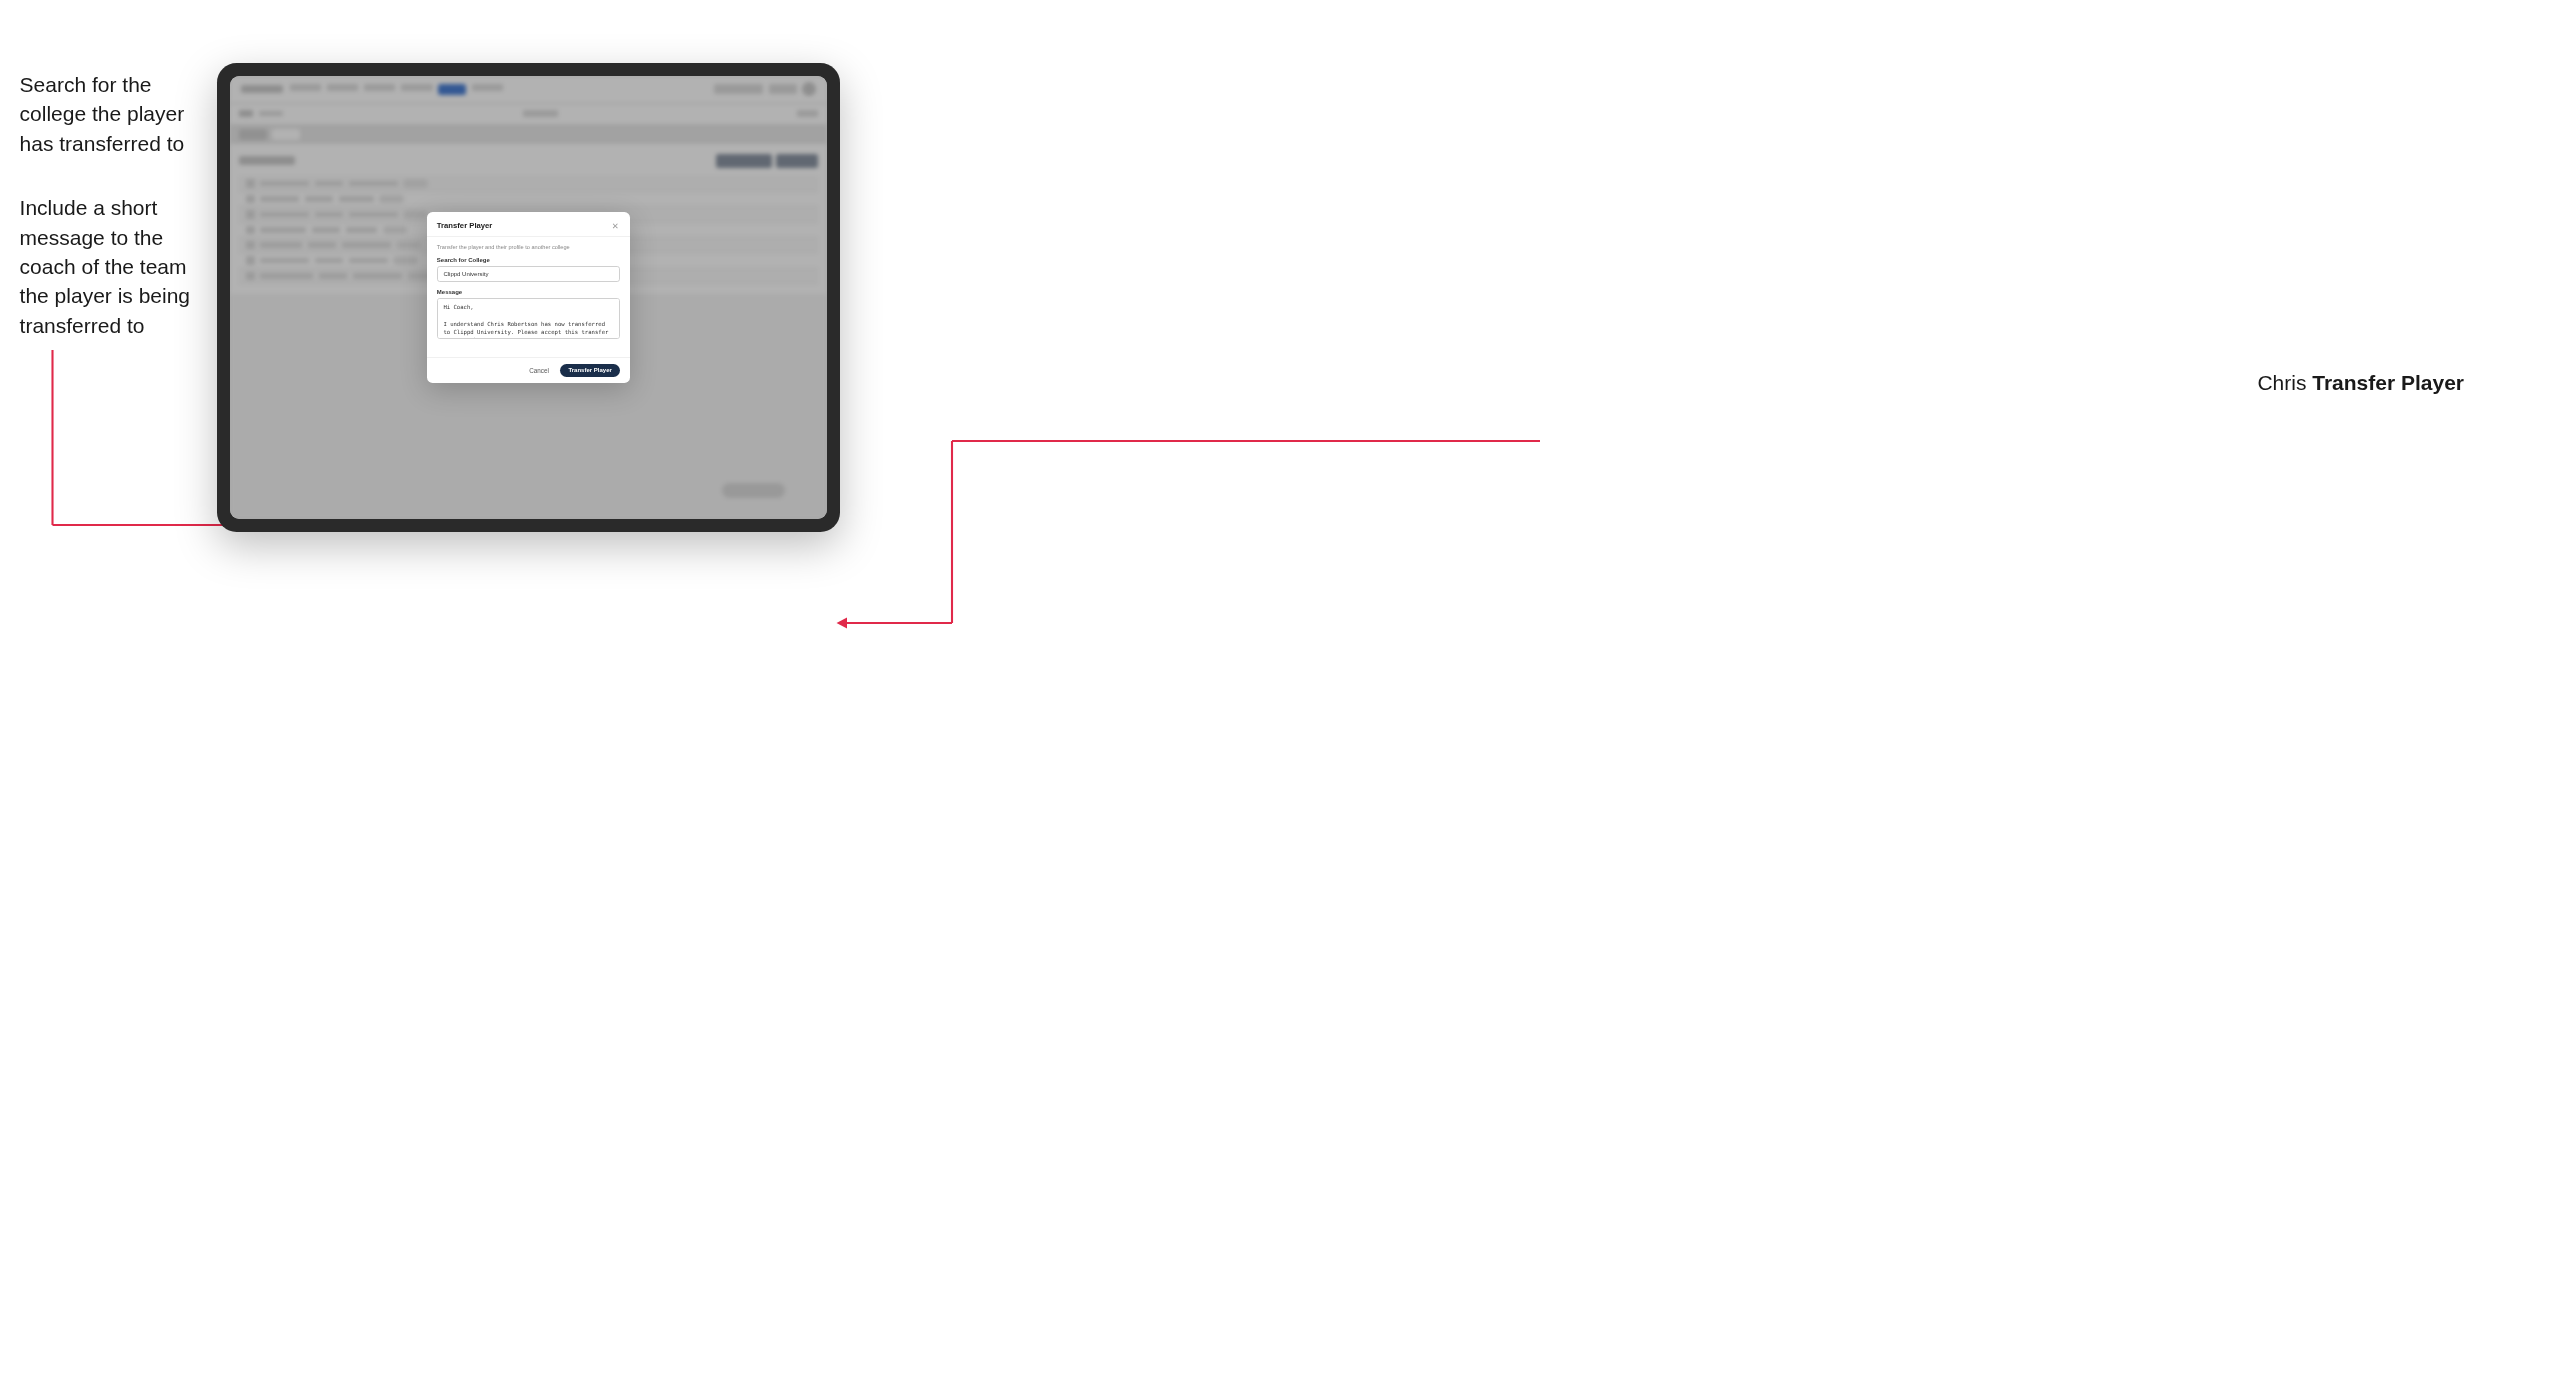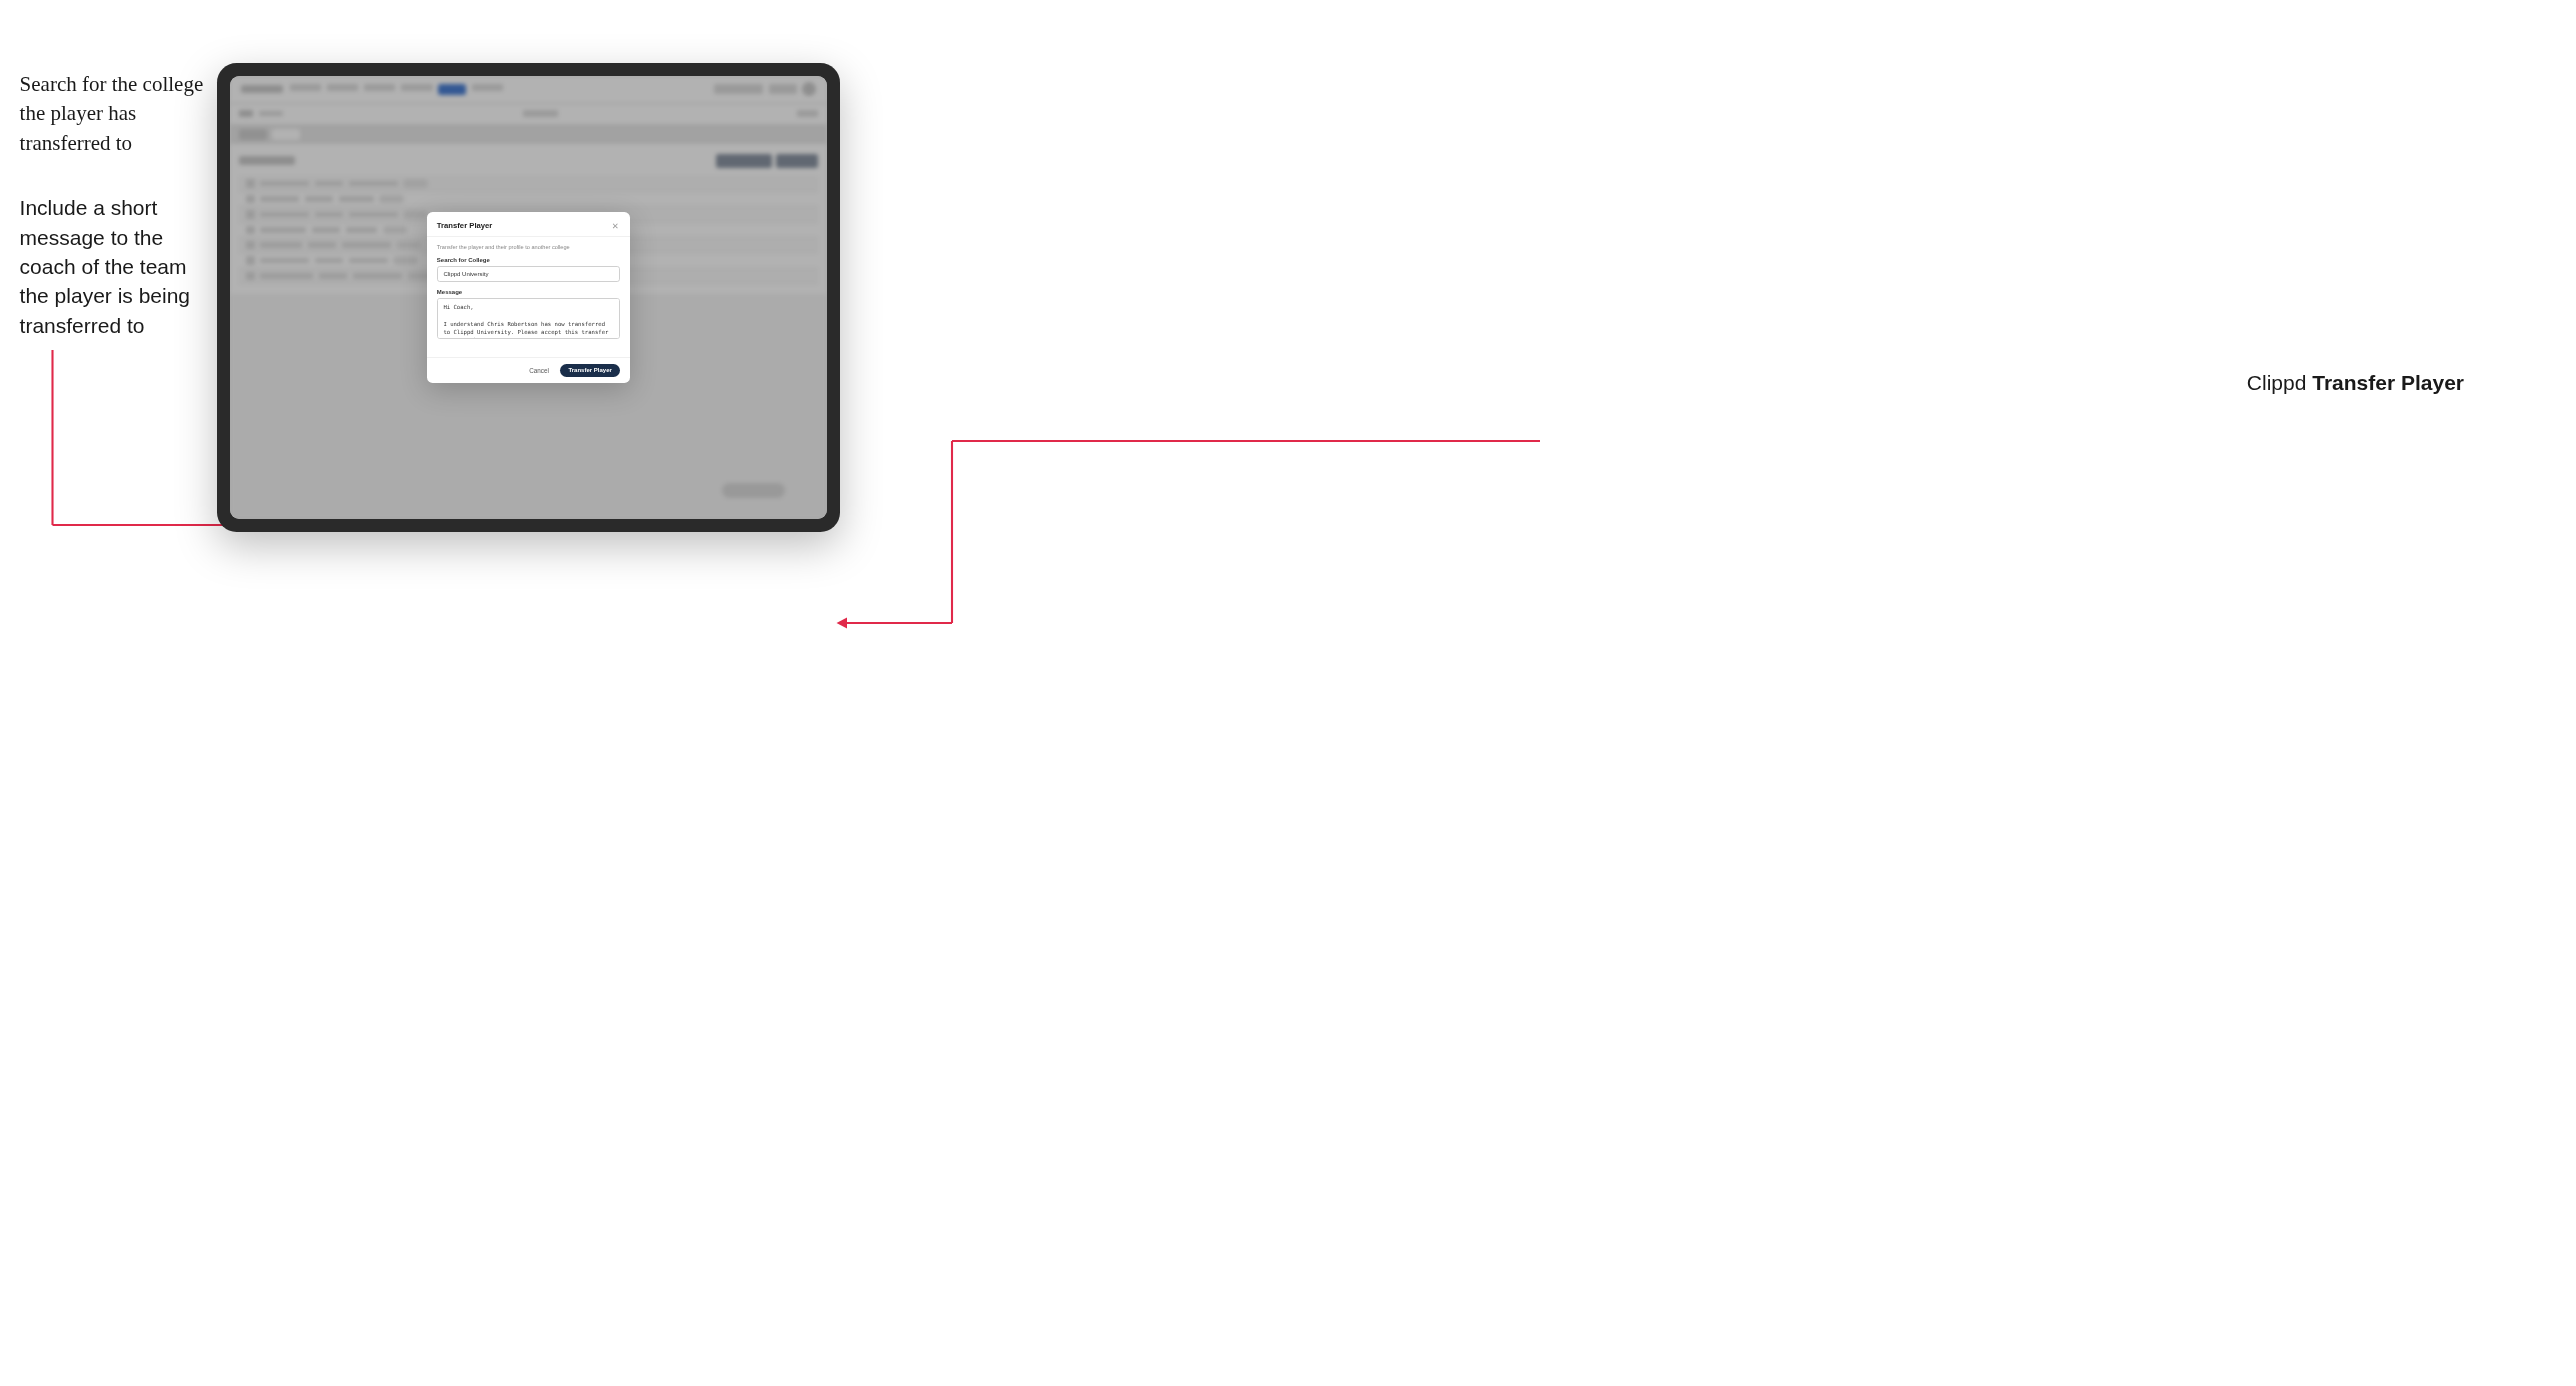--- a/index.html
+++ b/index.html
@@ -17,21 +17,20 @@
       position: absolute;
       left: 19.6px;
       top: 70px;
       width: 189px;
       font-size: 21px;
       line-height: 1.4;
       color: #1a1a1a;
     }
     .annotation-left .block1 {
       margin-bottom: 35px;
-      font-family: Liberation Serif, serif;
     }
     .annotation-left .block2 {
       margin-bottom: 12px;
     }
 
     
     .annotation-right {
       position: absolute;
       right: 112px;
       top: 371px;
@@ -348,21 +347,21 @@
   </style>
 </head>
 <body>
 
 <div class="annotation-left">
   <div class="block1">Search for the college the player has transferred to</div>
   <div class="block2">Include a short message to the coach of the team the player is being transferred to</div>
 </div>
 
 <div class="annotation-right">
-  <span>Clippd </span><strong>Transfer Player</strong>
+  <span>Chris </span><strong>Transfer Player</strong>
 </div>
 
 <svg class="annotation-arrow" style="left:0;top:0;width:2576px;height:1386px;" viewBox="0 0 3680 1980" width="2576" height="1386">
 
   <line x1="75" y1="500" x2="75" y2="750" stroke="#e0294a" stroke-width="3"></line>
 
   <line x1="75" y1="750" x2="590" y2="750" stroke="#e0294a" stroke-width="3"></line>
 
   <polygon points="590,742 605,750 590,758" fill="#e0294a"></polygon>
 </svg>

